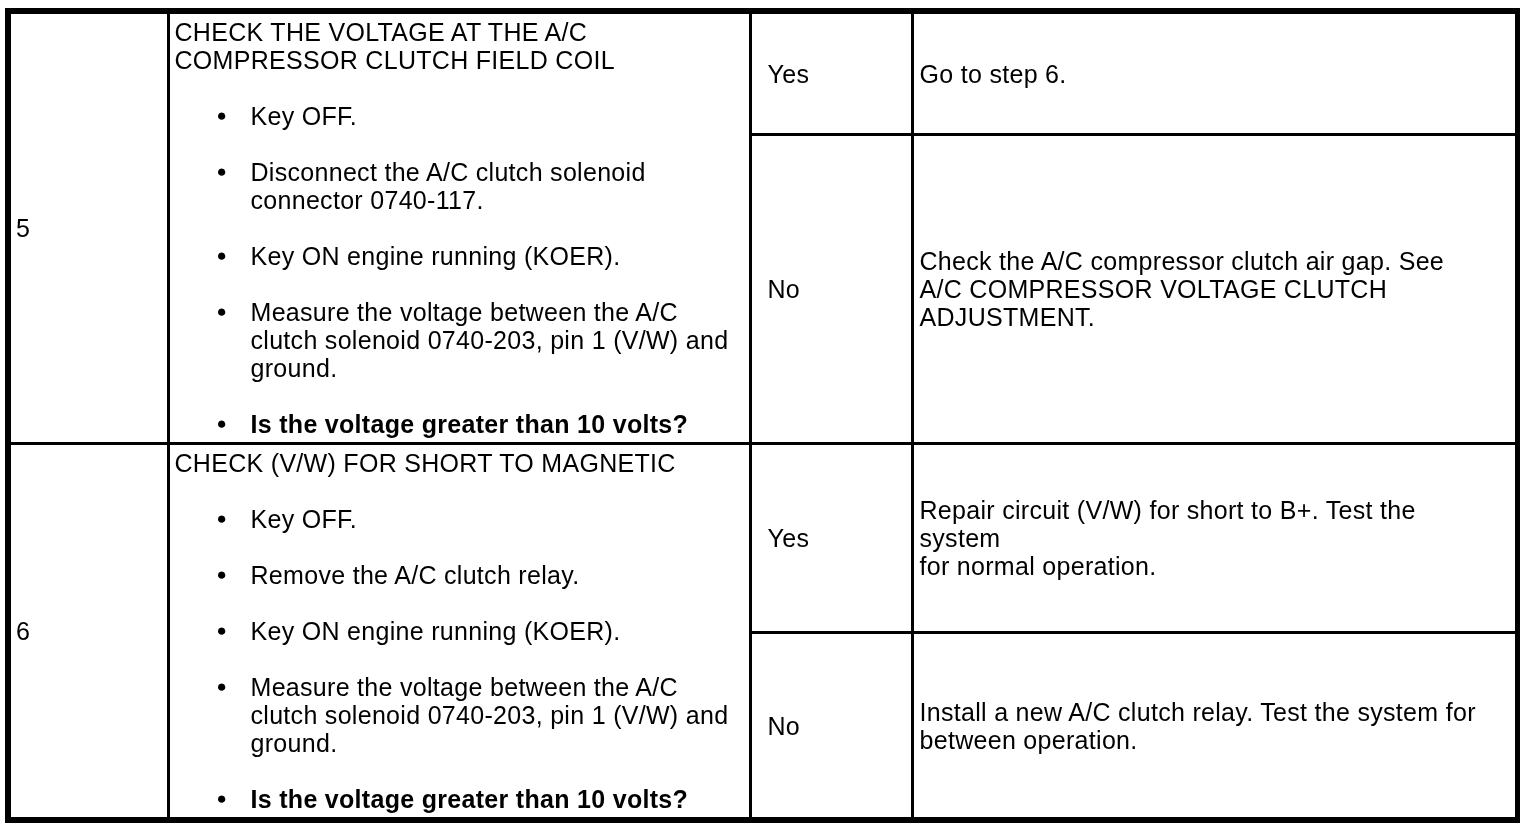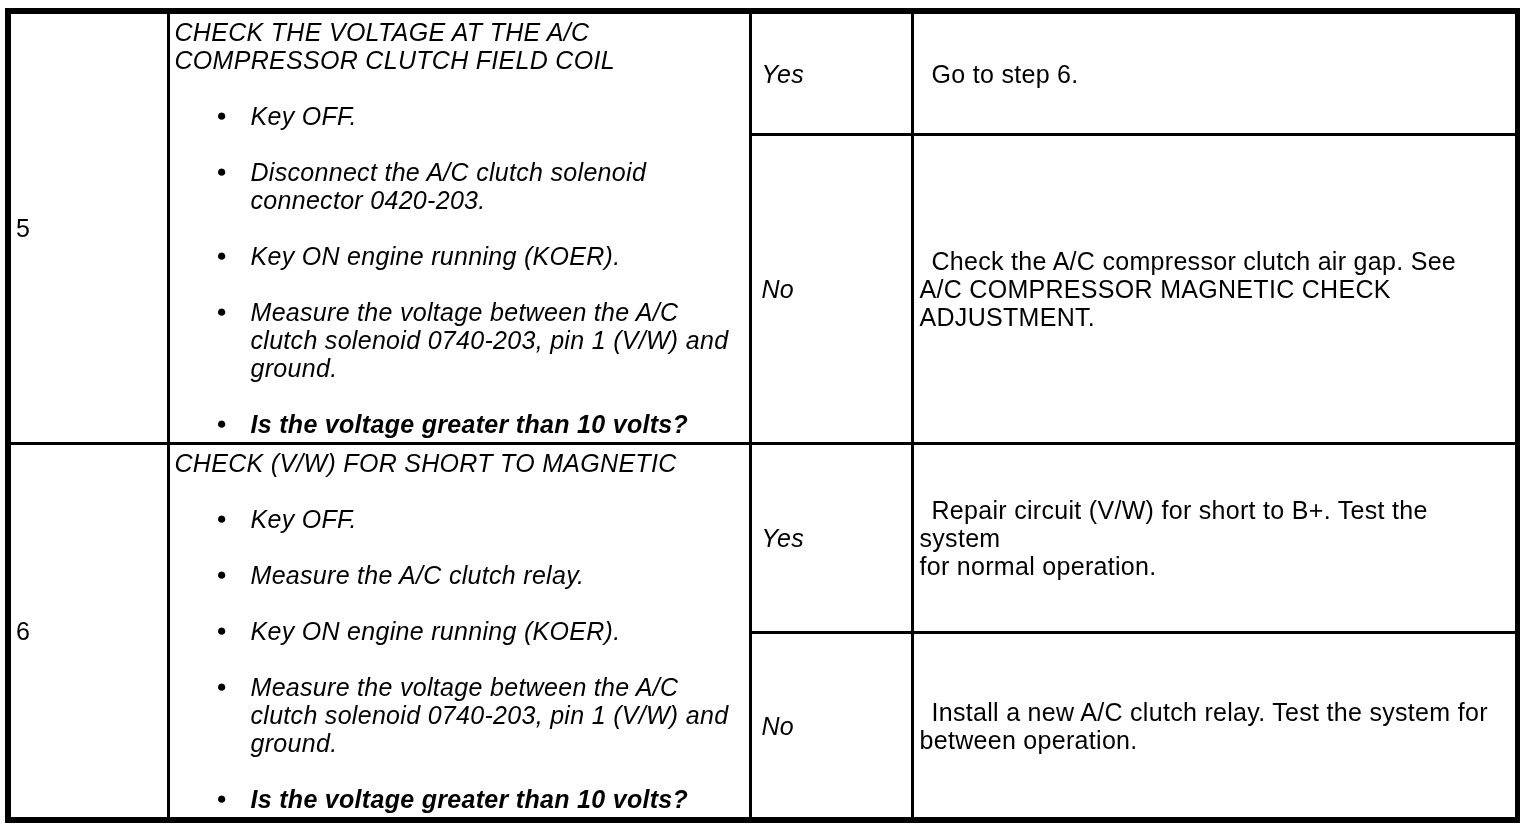--- a/index.html
+++ b/index.html
@@ -41,21 +41,20 @@
   tr.h-yes6 { height: 185px; }
   tr.h-no6  { height: 183px; }
 
   td.step {
     vertical-align: middle;
     padding-left: 5px;
   }
   td.desc {
     vertical-align: top;
     padding: 4px 6px 4px 5px;
-    font-style: italic;
   }
   .title {
     white-space: pre-line;
     line-height: 28px;
   }
   ul.bullets {
     margin: 0;
     padding: 0;
     list-style: none;
   }
@@ -72,30 +71,28 @@
     font-size: 17px;
     line-height: 24px;
   }
   ul.bullets li .btxt {
     white-space: pre-line;
   }
   ul.bullets li.bold .btxt {
     font-weight: bold;
   }
   td.res {
-    padding-left: 10px;
-    font-style: italic;
+    padding-left: 16px;
   }
   td.act {
     padding: 0 12px 0 6px;
     line-height: 30px;
   }
   .wrap {
     white-space: pre-line;
-    margin-left: 12px;
   }
 </style>
 </head>
 <body>
 
 <div class="page">
   <table class="pp">
     <colgroup>
       <col class="c-step">
       <col class="c-desc">
@@ -112,21 +109,21 @@
           <div class="title">CHECK THE VOLTAGE AT THE A/C
 COMPRESSOR CLUTCH FIELD COIL</div>
           <ul class="bullets">
             <li>
               <span class="bullet">●</span>
               <span class="btxt">Key OFF.</span>
             </li>
             <li>
               <span class="bullet">●</span>
               <span class="btxt">Disconnect the A/C clutch solenoid
-connector 0420-203.</span>
+connector 0740-117.</span>
             </li>
             <li>
               <span class="bullet">●</span>
               <span class="btxt">Key ON engine running (KOER).</span>
             </li>
             <li>
               <span class="bullet">●</span>
               <span class="btxt">Measure the voltage between the A/C
 clutch solenoid 0740-203, pin 1 (V/W) and
 ground.</span>
@@ -144,39 +141,39 @@
           <span class="wrap">Go to step 6.</span>
         </td>
       </tr>
 
       <tr class="h-no5">
         <td class="res">
           <span>No</span>
         </td>
         <td class="act">
           <span class="wrap">Check the A/C compressor clutch air gap. See
-A/C COMPRESSOR MAGNETIC CHECK
+A/C COMPRESSOR VOLTAGE CLUTCH
 ADJUSTMENT.</span>
         </td>
       </tr>
 
       <tr class="h-yes6">
         <td class="step" rowspan="2">
           <span>6</span>
         </td>
         <td class="desc" rowspan="2">
           <div class="title">CHECK (V/W) FOR SHORT TO MAGNETIC</div>
           <ul class="bullets">
             <li>
               <span class="bullet">●</span>
               <span class="btxt">Key OFF.</span>
             </li>
             <li>
               <span class="bullet">●</span>
-              <span class="btxt">Measure the A/C clutch relay.</span>
+              <span class="btxt">Remove the A/C clutch relay.</span>
             </li>
             <li>
               <span class="bullet">●</span>
               <span class="btxt">Key ON engine running (KOER).</span>
             </li>
             <li>
               <span class="bullet">●</span>
               <span class="btxt">Measure the voltage between the A/C
 clutch solenoid 0740-203, pin 1 (V/W) and
 ground.</span>

